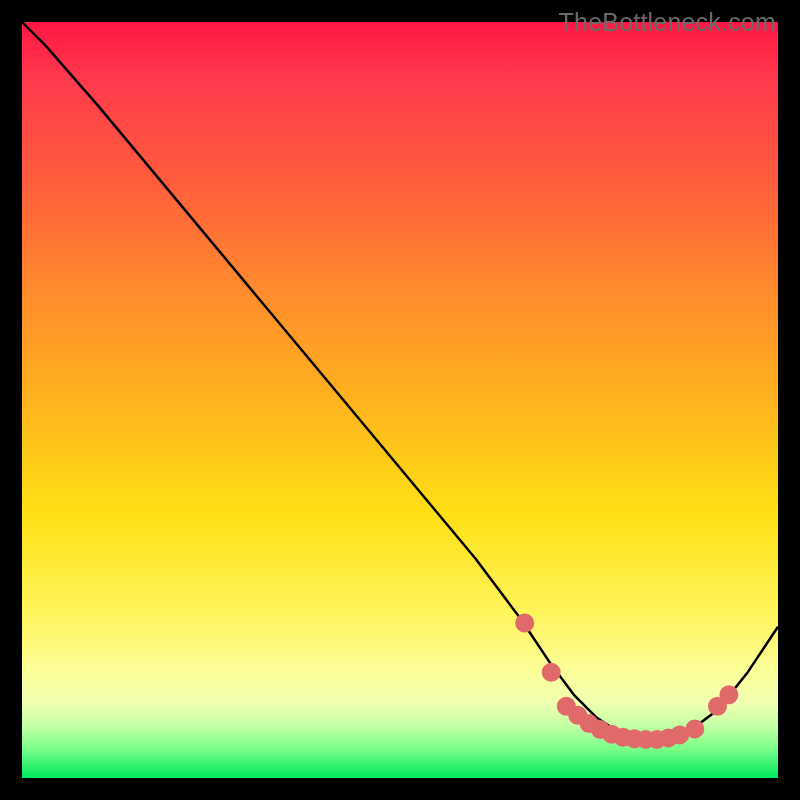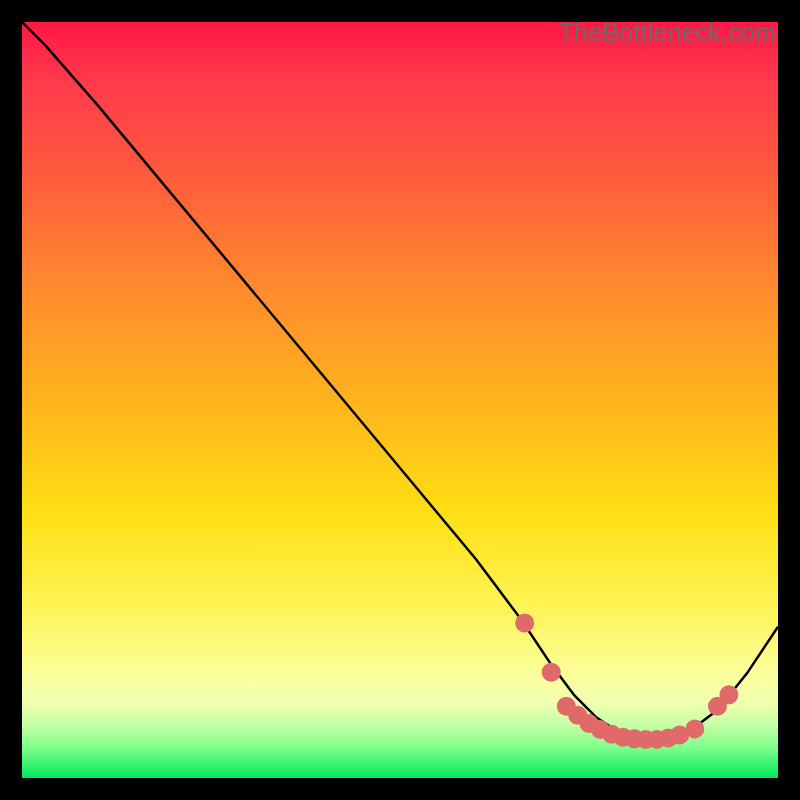--- a/index.html
+++ b/index.html
@@ -43,21 +43,21 @@
       #7dff8a 96%,
       #00e85e 100%
     );
   }
   .svg-overlay {
     position: absolute;
     inset: 0;
   }
   .watermark {
     position: absolute;
-    top: 18px;
+    top: 8px;
     right: 24px;
     font-size: 25px;
     font-weight: 500;
     color: #6a6a6a;
     letter-spacing: 0.2px;
     user-select: none;
   }
 </style>
 </head>
 <body>

